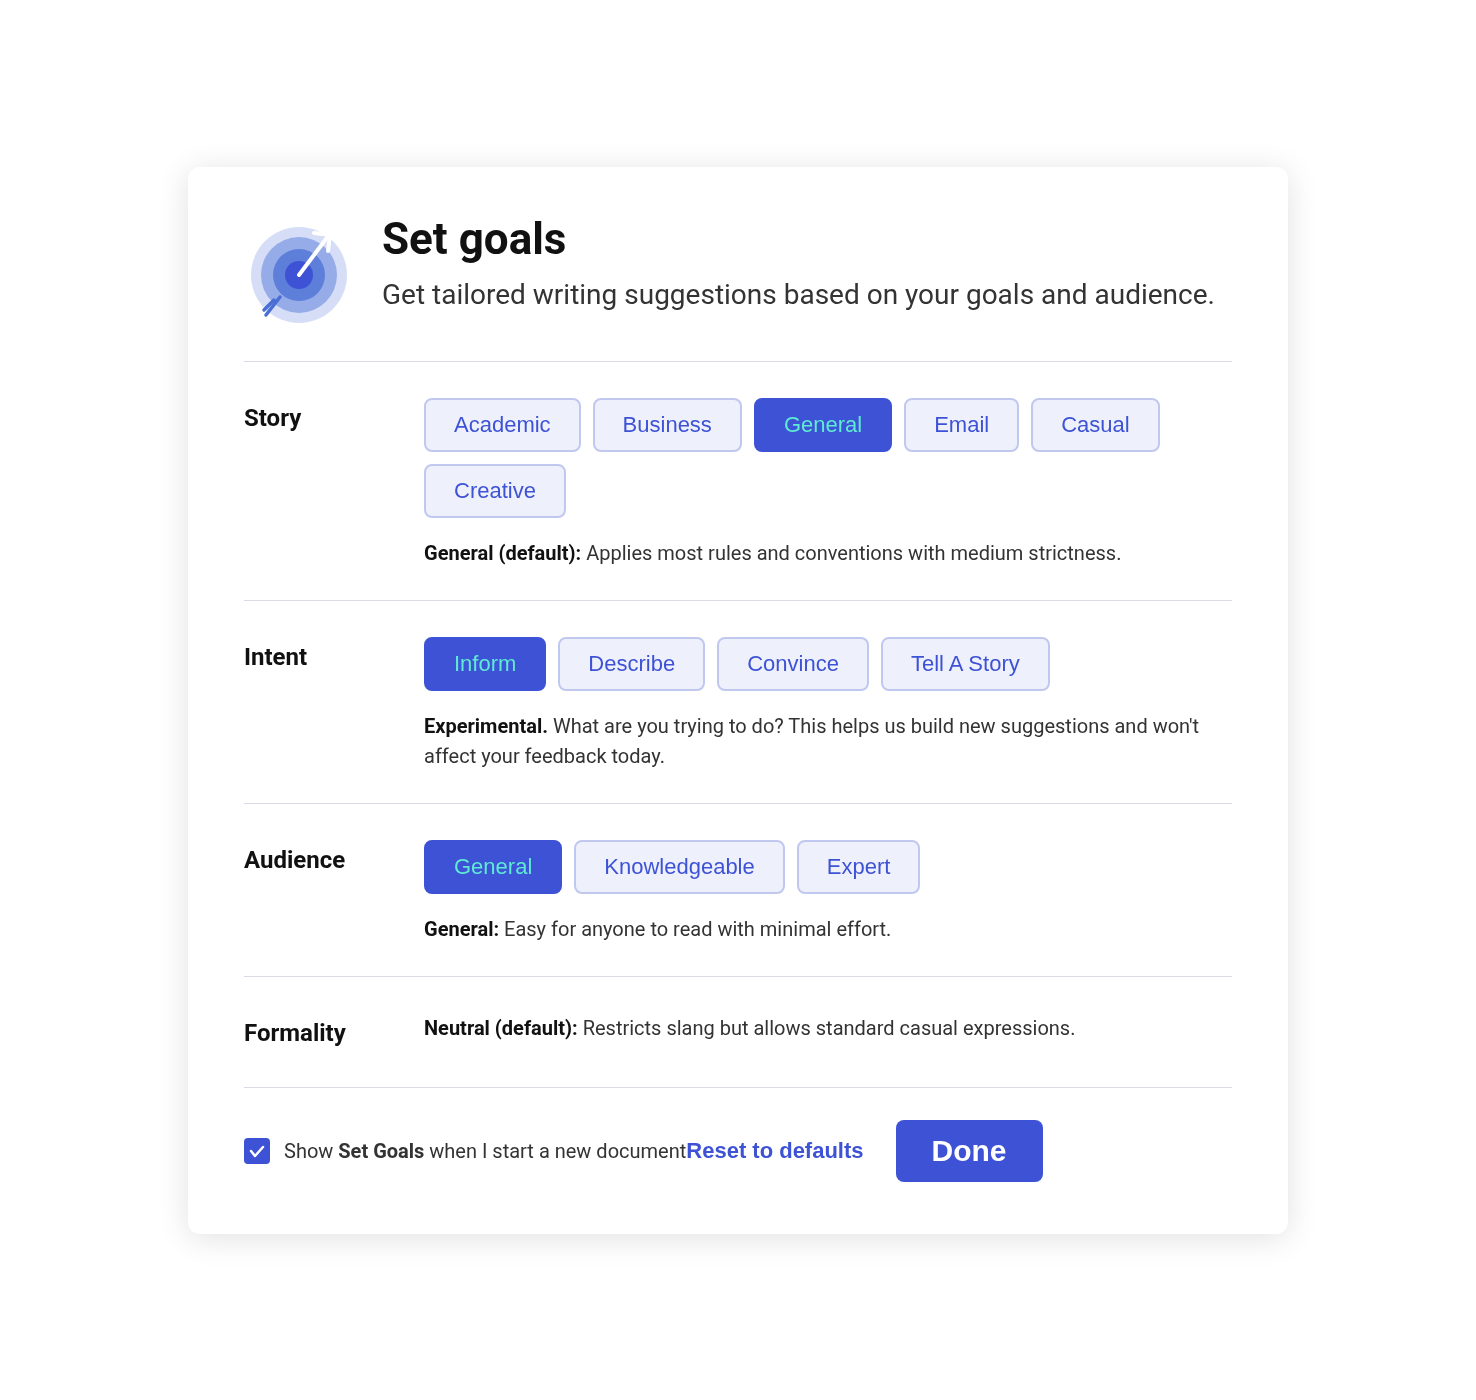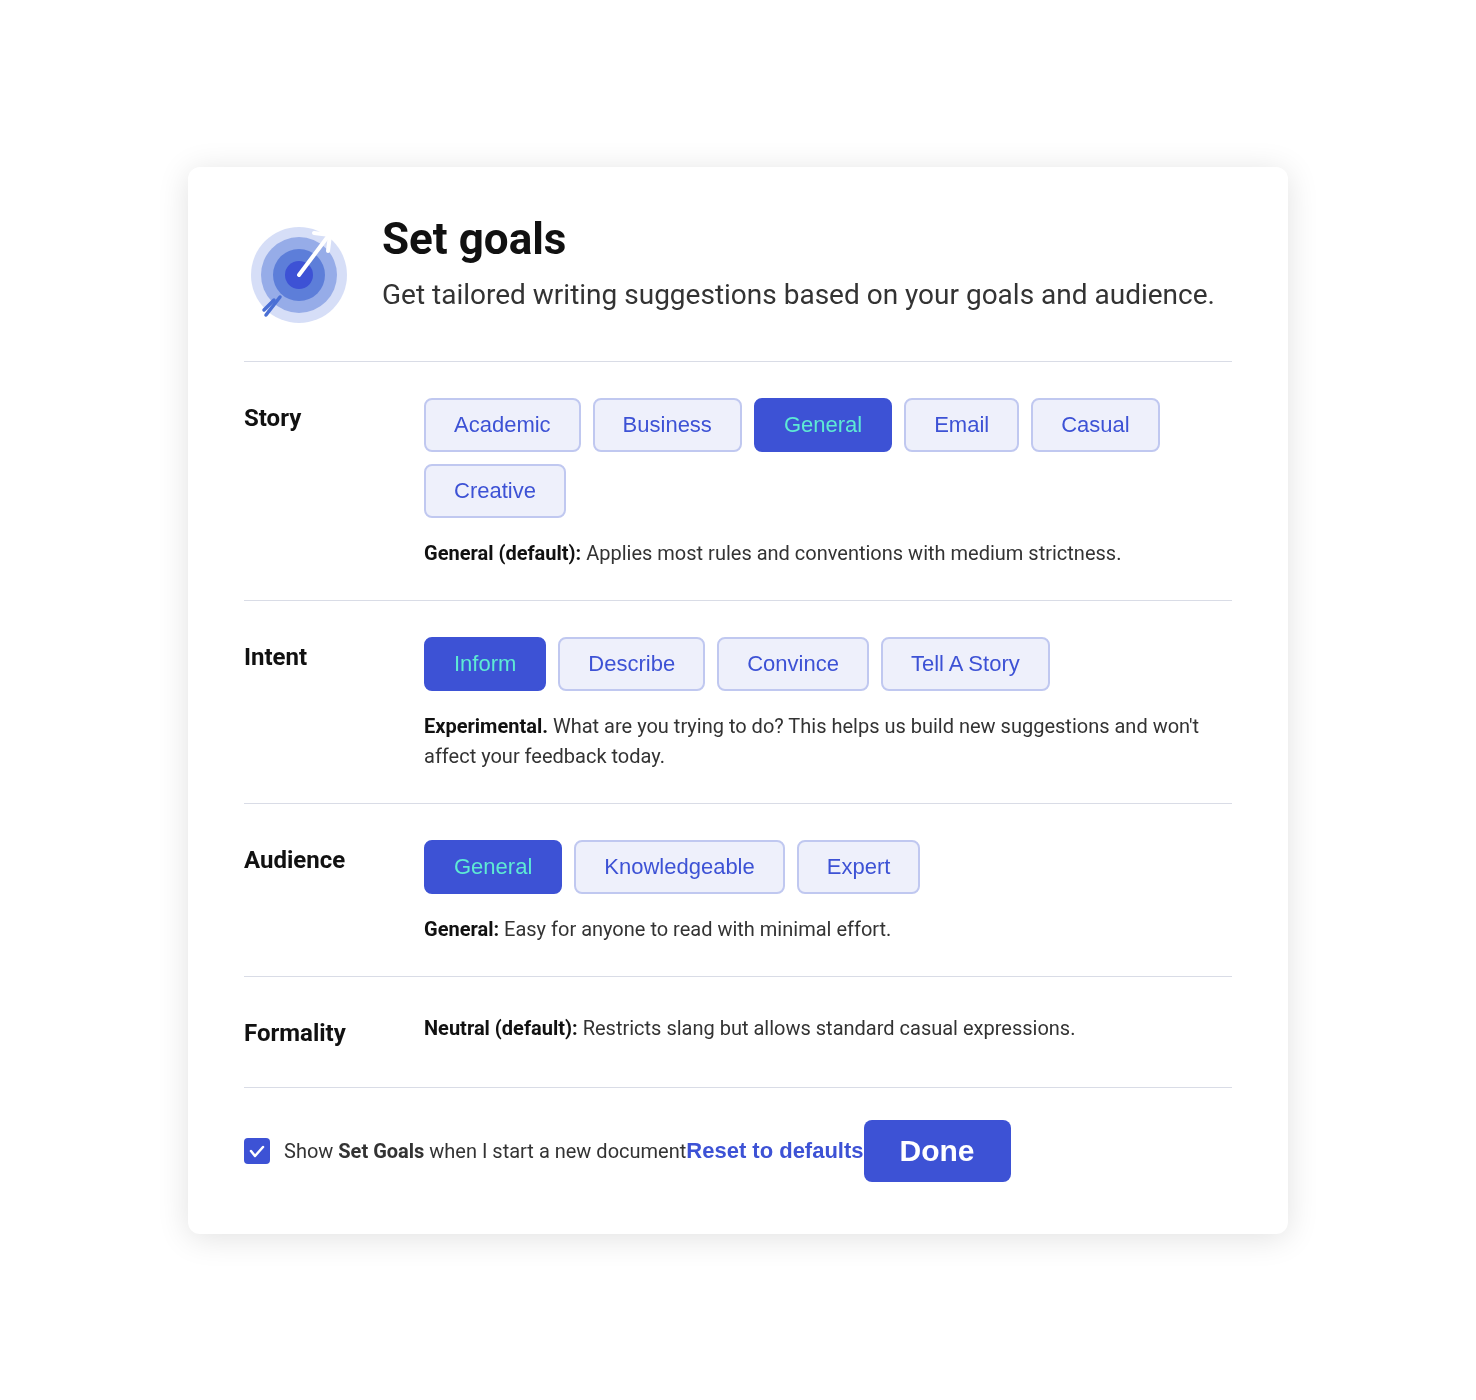--- a/index.html
+++ b/index.html
@@ -166,20 +166,21 @@
       height: 16px;
     }
 
     .checkbox-label strong {
       font-weight: 700;
     }
 
     .footer-buttons {
       display: flex;
       align-items: center;
+      gap: 32px;
     }
 
     .reset-btn {
       font-size: 22px;
       font-weight: 700;
       color: #3d52d5;
       background: none;
       border: none;
       cursor: pointer;
       text-decoration: none;

